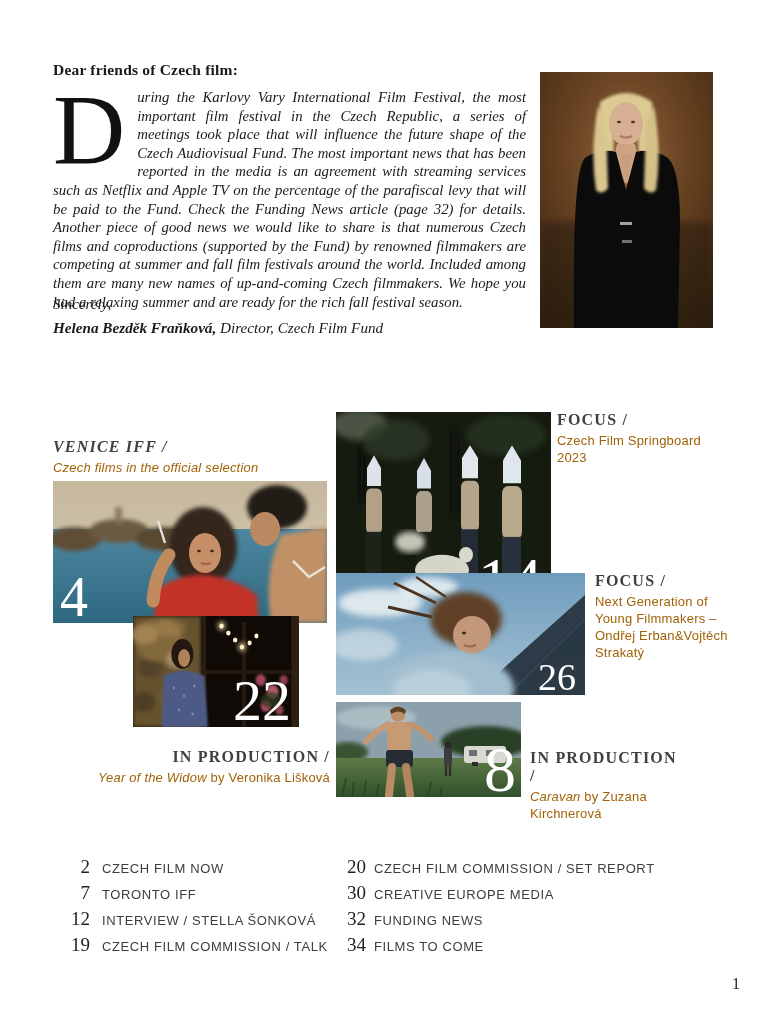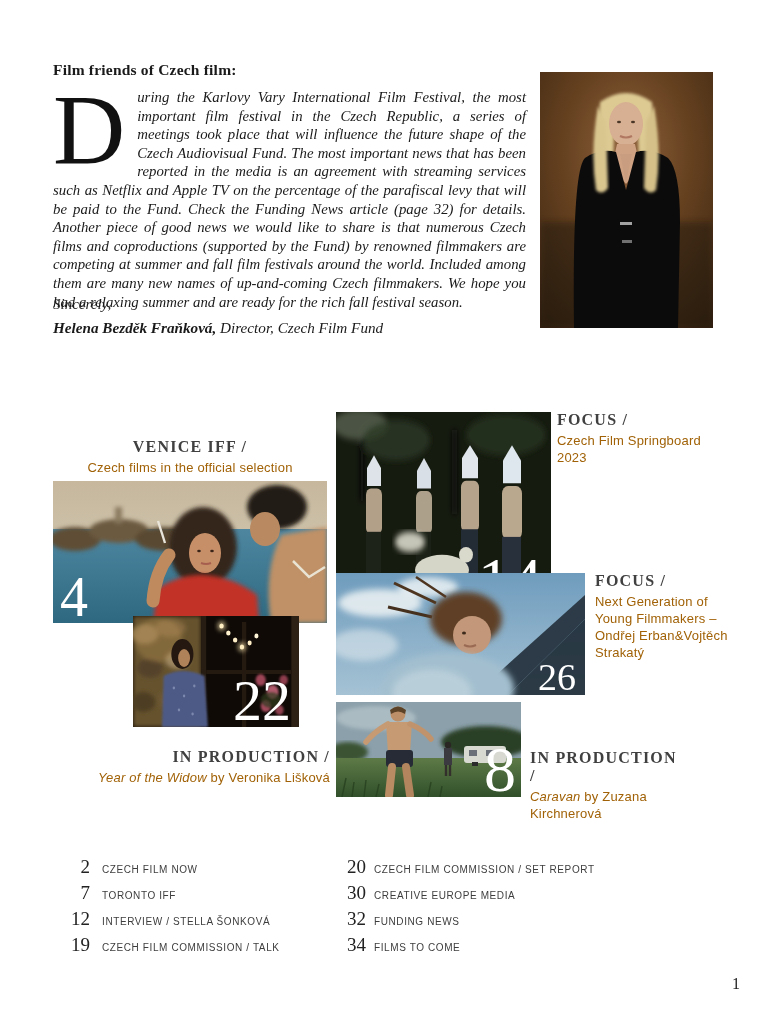--- a/index.html
+++ b/index.html
@@ -36,47 +36,47 @@
   .num-26{right:9px;bottom:3px;font-size:38px;}
   .num-22{right:8px;bottom:3px;font-size:58px;}
   .num-8{right:5px;bottom:2px;font-size:64px;}
 
   .feat-label{position:absolute;}
   .feat-heading{font-family:"Liberation Serif",serif;font-weight:bold;font-size:16px;
                 letter-spacing:1.2px;color:#404040;}
   .feat-sub{font-family:"Liberation Sans",sans-serif;font-size:13px;line-height:17px;
             color:#a16207;letter-spacing:.2px;margin-top:3px;}
   .feat-sub .it{font-style:italic;}
-  .lbl-venice{left:53px;top:438px;width:274px;text-align:center;}
+  .lbl-venice{left:53px;top:438px;width:274px;text-align:left;font-style:italic;}
   .lbl-focus1{left:557px;top:411px;width:170px;text-align:left;}
   .lbl-focus2{left:595px;top:572px;width:150px;text-align:left;}
   .lbl-prod1{left:58px;top:748px;width:272px;text-align:right;}
   .lbl-prod2{left:530px;top:749px;width:150px;text-align:left;}
 
   
   .toc-col{position:absolute;top:856px;}
   .toc-col-left{left:50px;}
   .toc-col-right{left:310px;}
   .toc-row{display:flex;align-items:baseline;height:26px;}
   .toc-num{font-family:"Liberation Serif",serif;font-size:19px;color:#222;text-align:right;}
   .toc-col-left .toc-num{width:40px;}
   .toc-col-right .toc-num{width:56px;}
-  .toc-title{font-family:"Liberation Sans",sans-serif;font-size:10px;color:#3d3d3d;
+  .toc-title{font-family:"Liberation Sans",sans-serif;font-size:13px;color:#3d3d3d;
              letter-spacing:.6px;margin-left:12px;}
   .toc-col-right .toc-title{margin-left:8px;}
 
   .folio{position:absolute;left:720px;top:975px;width:20px;text-align:right;
          font-family:"Liberation Serif",serif;font-size:16px;color:#222;}
 </style>
 </head>
 <body>
 
 <div class="page">
 
-  <div class="salutation">Film friends of Czech film:</div>
+  <div class="salutation">Dear friends of Czech film:</div>
 
   <div class="letter-body">
     <span class="dropcap">D</span><span>uring the Karlovy Vary International Film Festival, the most important film festival in the Czech Republic, a series of meetings took place that will influence the future shape of the Czech Audiovisual Fund. The most important news that has been reported in the media is an agreement with streaming services such as Netflix and Apple TV on the percentage of the parafiscal levy that will be paid to the Fund. Check the Funding News article (page 32) for details. Another piece of good news we would like to share is that numerous Czech films and coproductions (supported by the Fund) by renowned filmmakers are competing at summer and fall film festivals around the world. Included among them are many new names of up-and-coming Czech filmmakers. We hope you had a relaxing summer and are ready for the rich fall festival season.</span>
   </div>
 
   <div class="closing">Sincerely,</div>
 
   <div class="signature">
     <span class="sig-name">Helena Bezděk Fraňková,</span><span class="sig-role"> Director, Czech Film Fund</span>
   </div>

